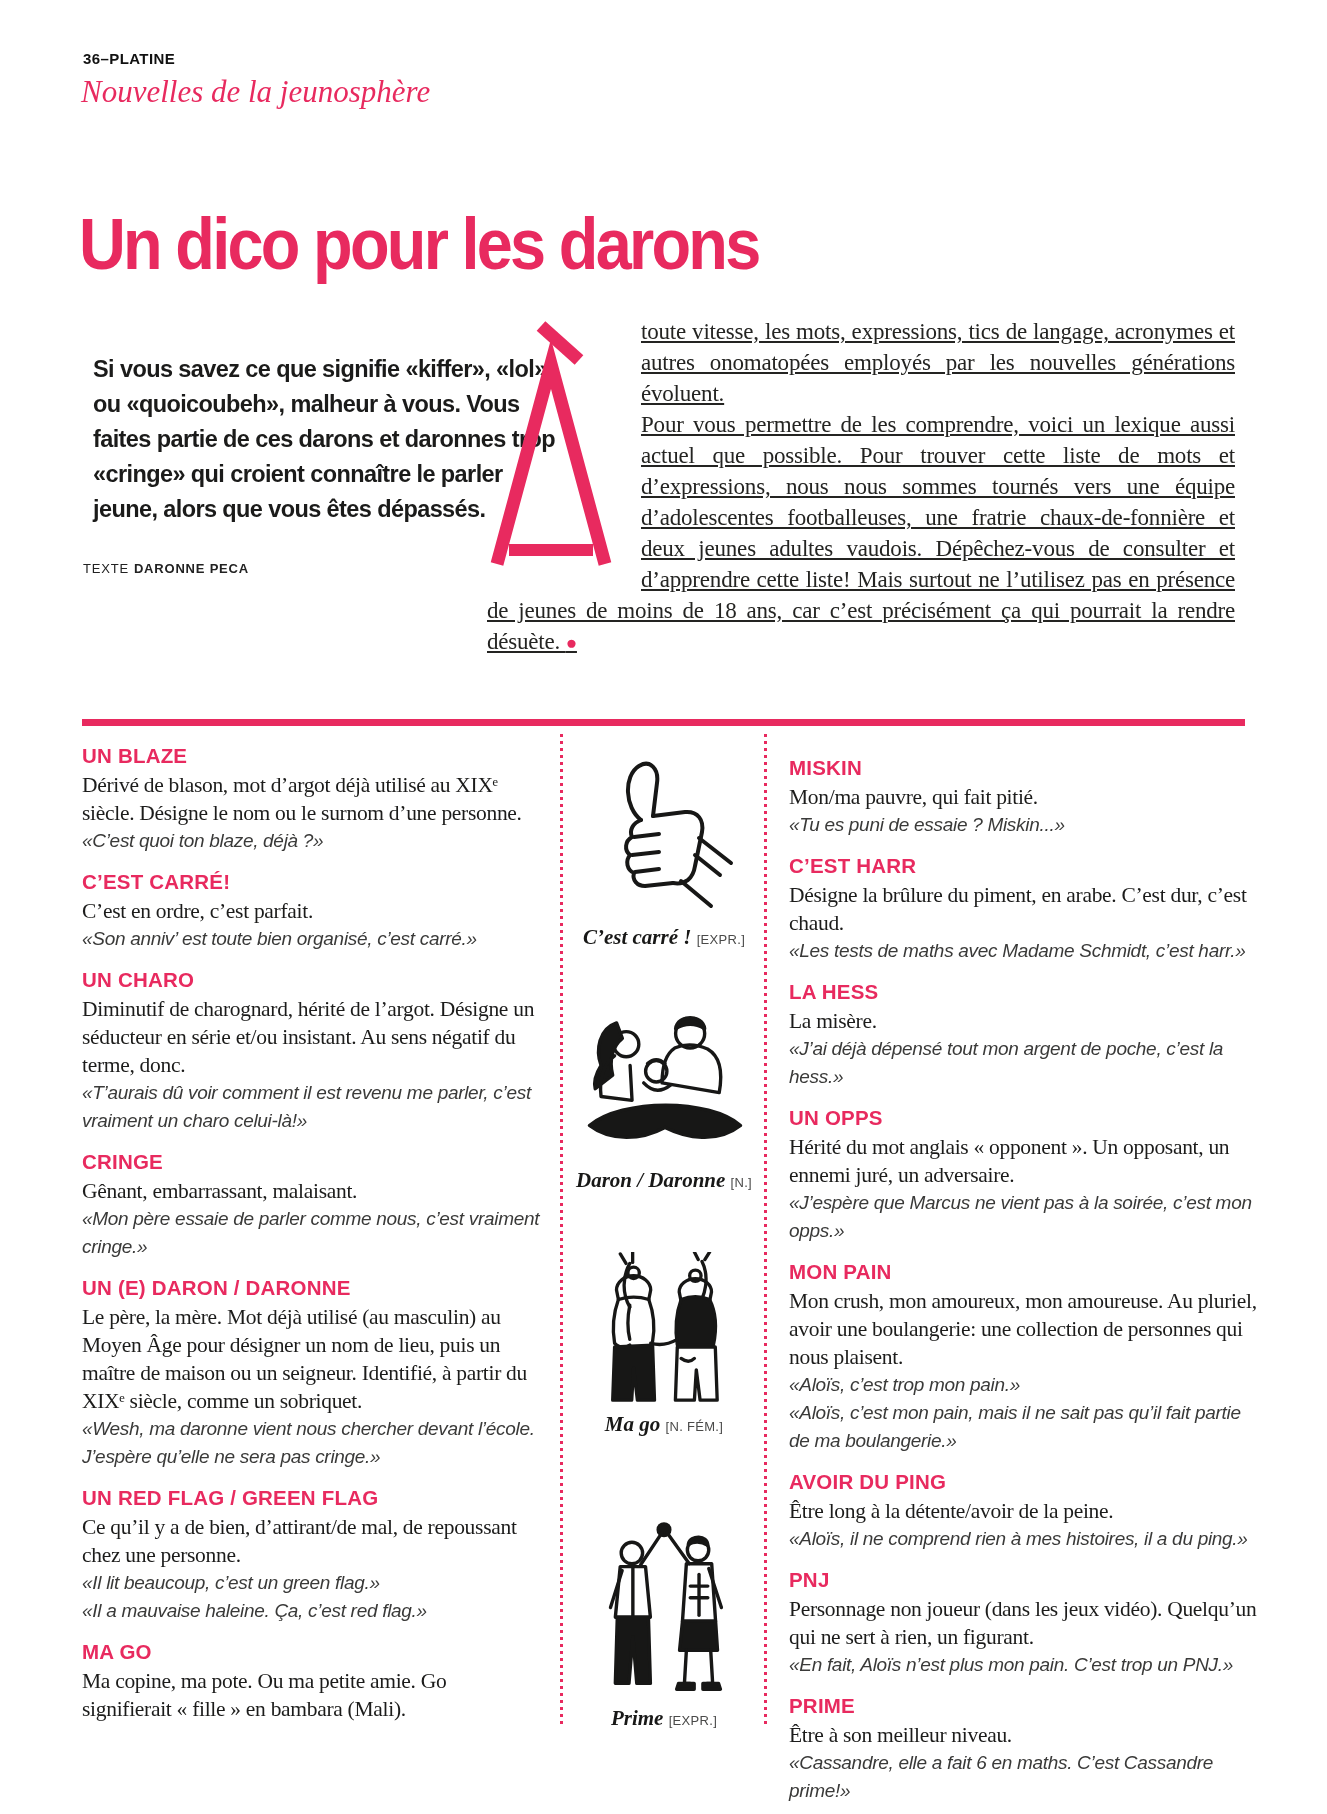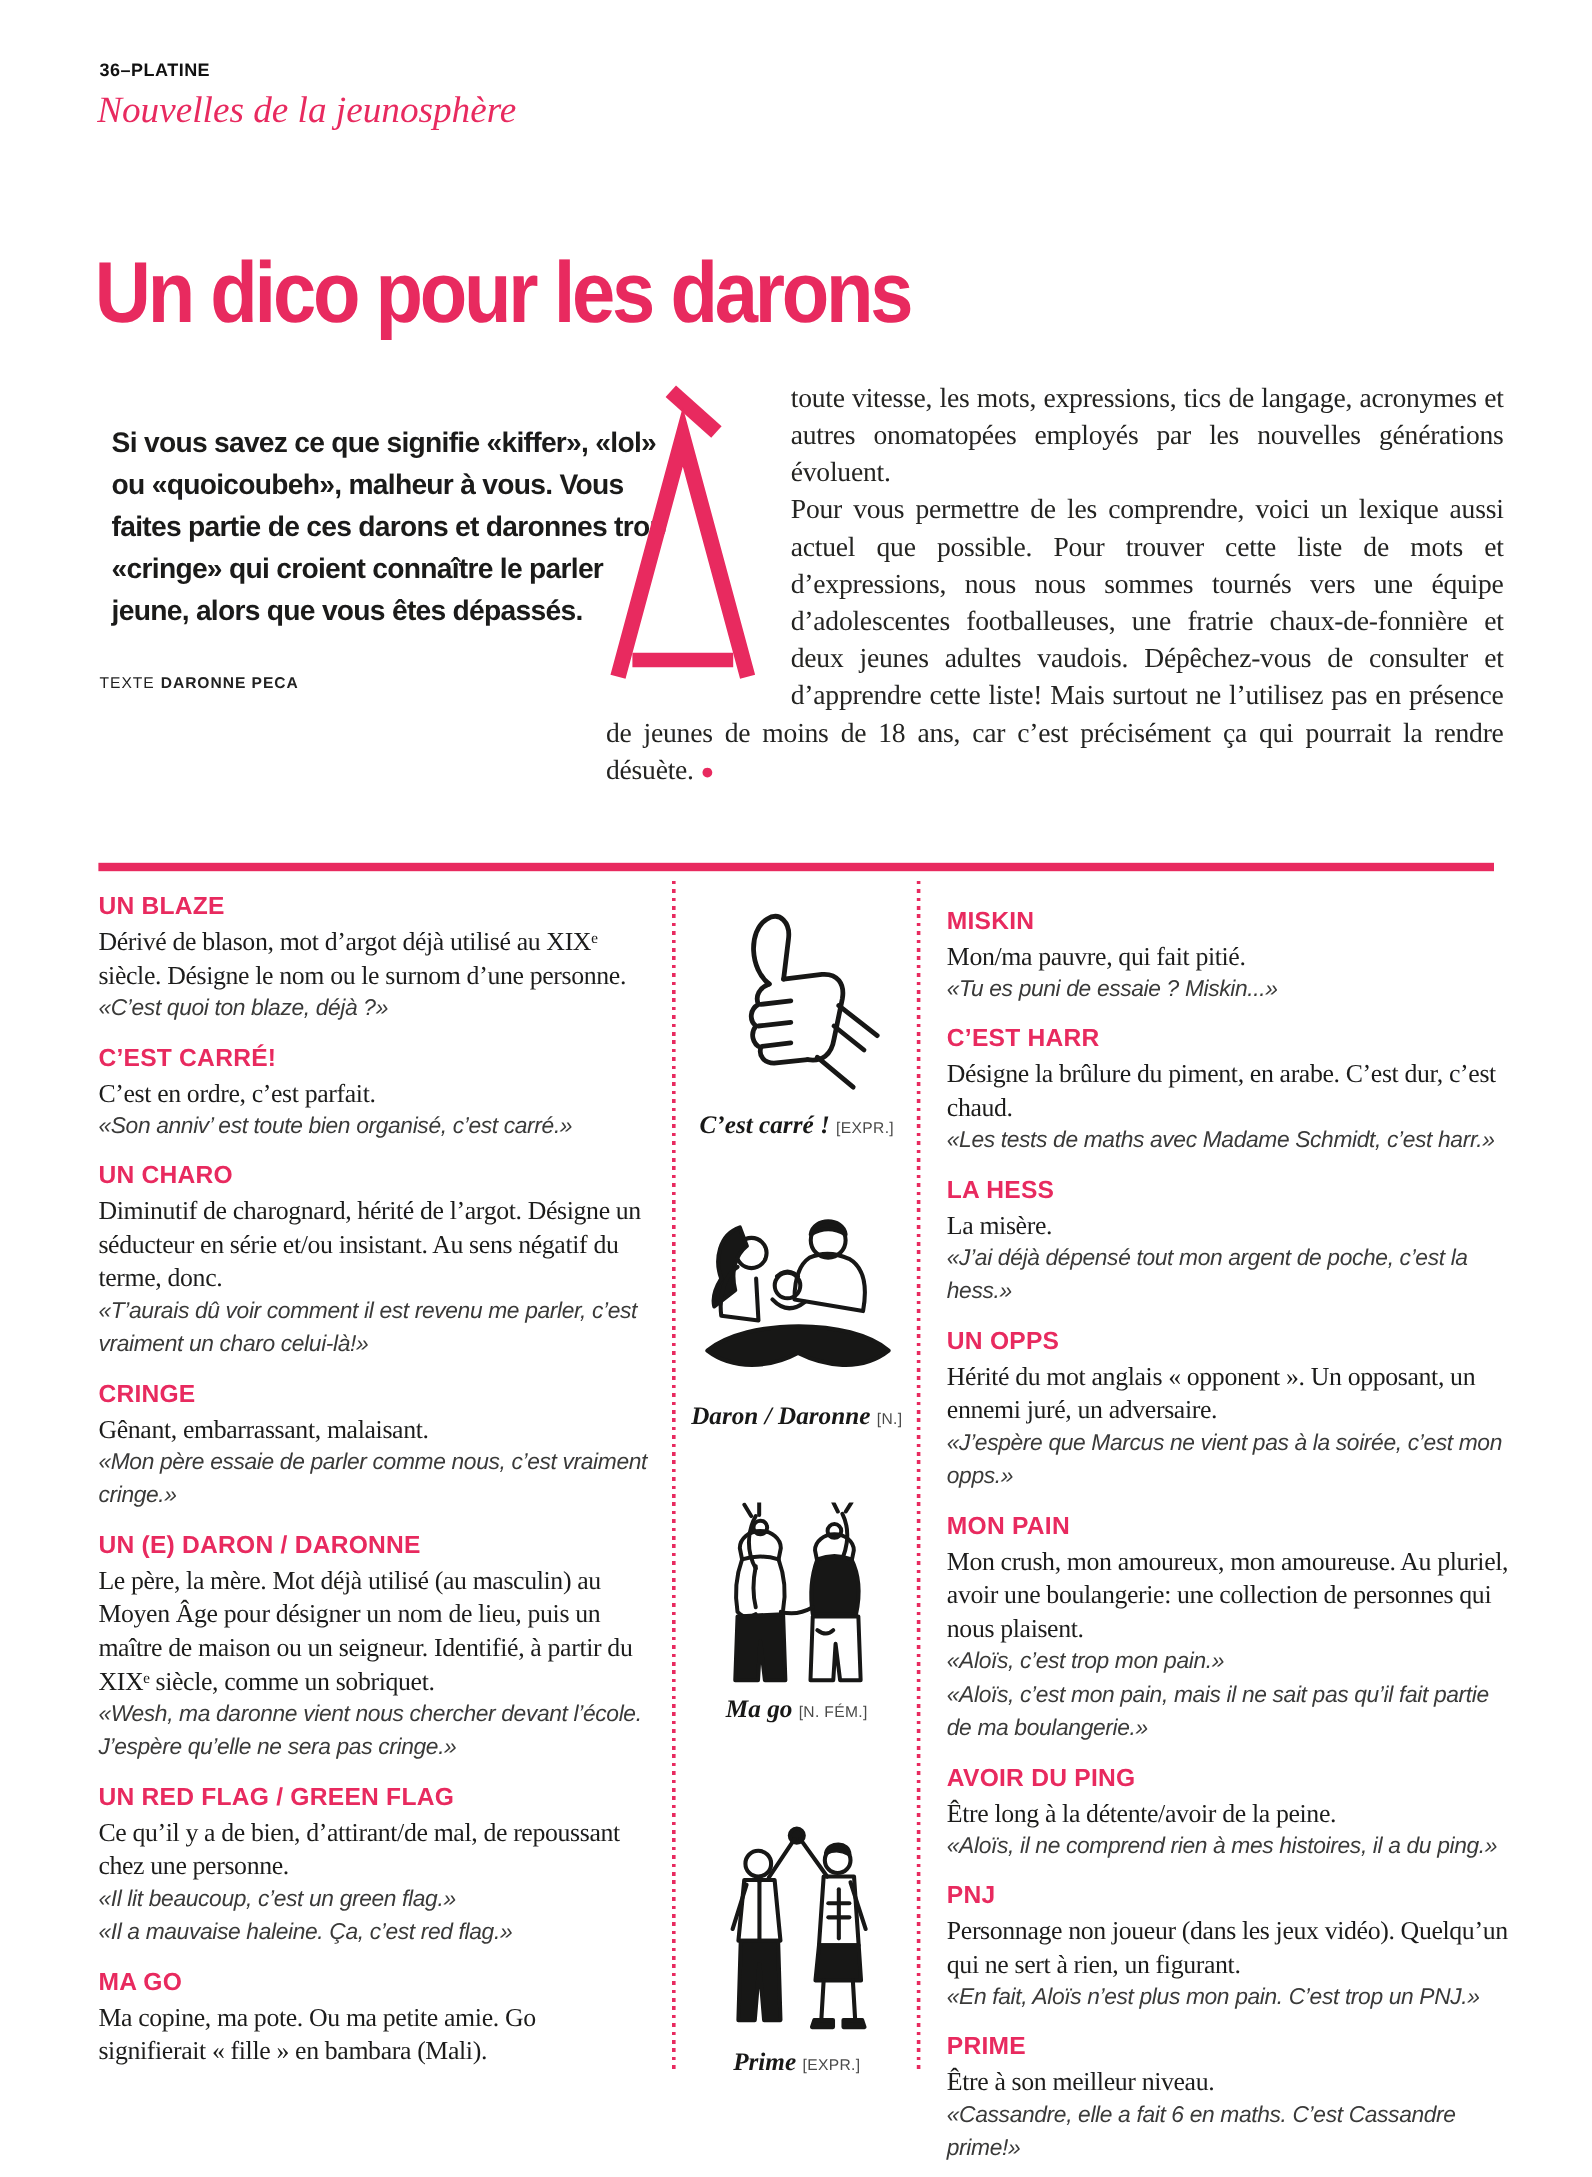--- a/index.html
+++ b/index.html
@@ -25,22 +25,22 @@
   }
   
   .intro{
     position:absolute;left:82px;top:352px;width:470px;
     font:bold 23.5px/35px var(--sans);letter-spacing:-.6px;color:#1b1b1a;margin-left:11px;
   }
   .byline{position:absolute;left:83px;top:562px;font:13px/1 var(--sans);letter-spacing:.8px;color:#222;}
   .byline .author{font-weight:bold;margin-left:5px;}
   
   .lead{
-    position:absolute;left:505px;top:316px;width:748px;
-    font:23px/31px var(--serif);color:#242422;text-align:justify;letter-spacing:-.2px;
+    position:absolute;left:487px;top:316px;width:748px;
+    font:23px/31px var(--serif);color:#242422;text-align:justify;letter-spacing:-.2px;text-decoration:underline;
   }
   .dropcap-box{float:left;width:126px;height:246px;margin:4px 28px 4px 0;}
   .end-mark{color:var(--accent);font-size:19px;line-height:1;}
   
   .rule{position:absolute;left:82px;top:719px;width:1163px;height:7px;background:var(--accent);}
   .dotline{
     position:absolute;top:734px;width:3px;height:992px;
     background:repeating-linear-gradient(to bottom,var(--accent) 0 3px,transparent 3px 7px);
   }
   .dotline.one{left:560px;}

